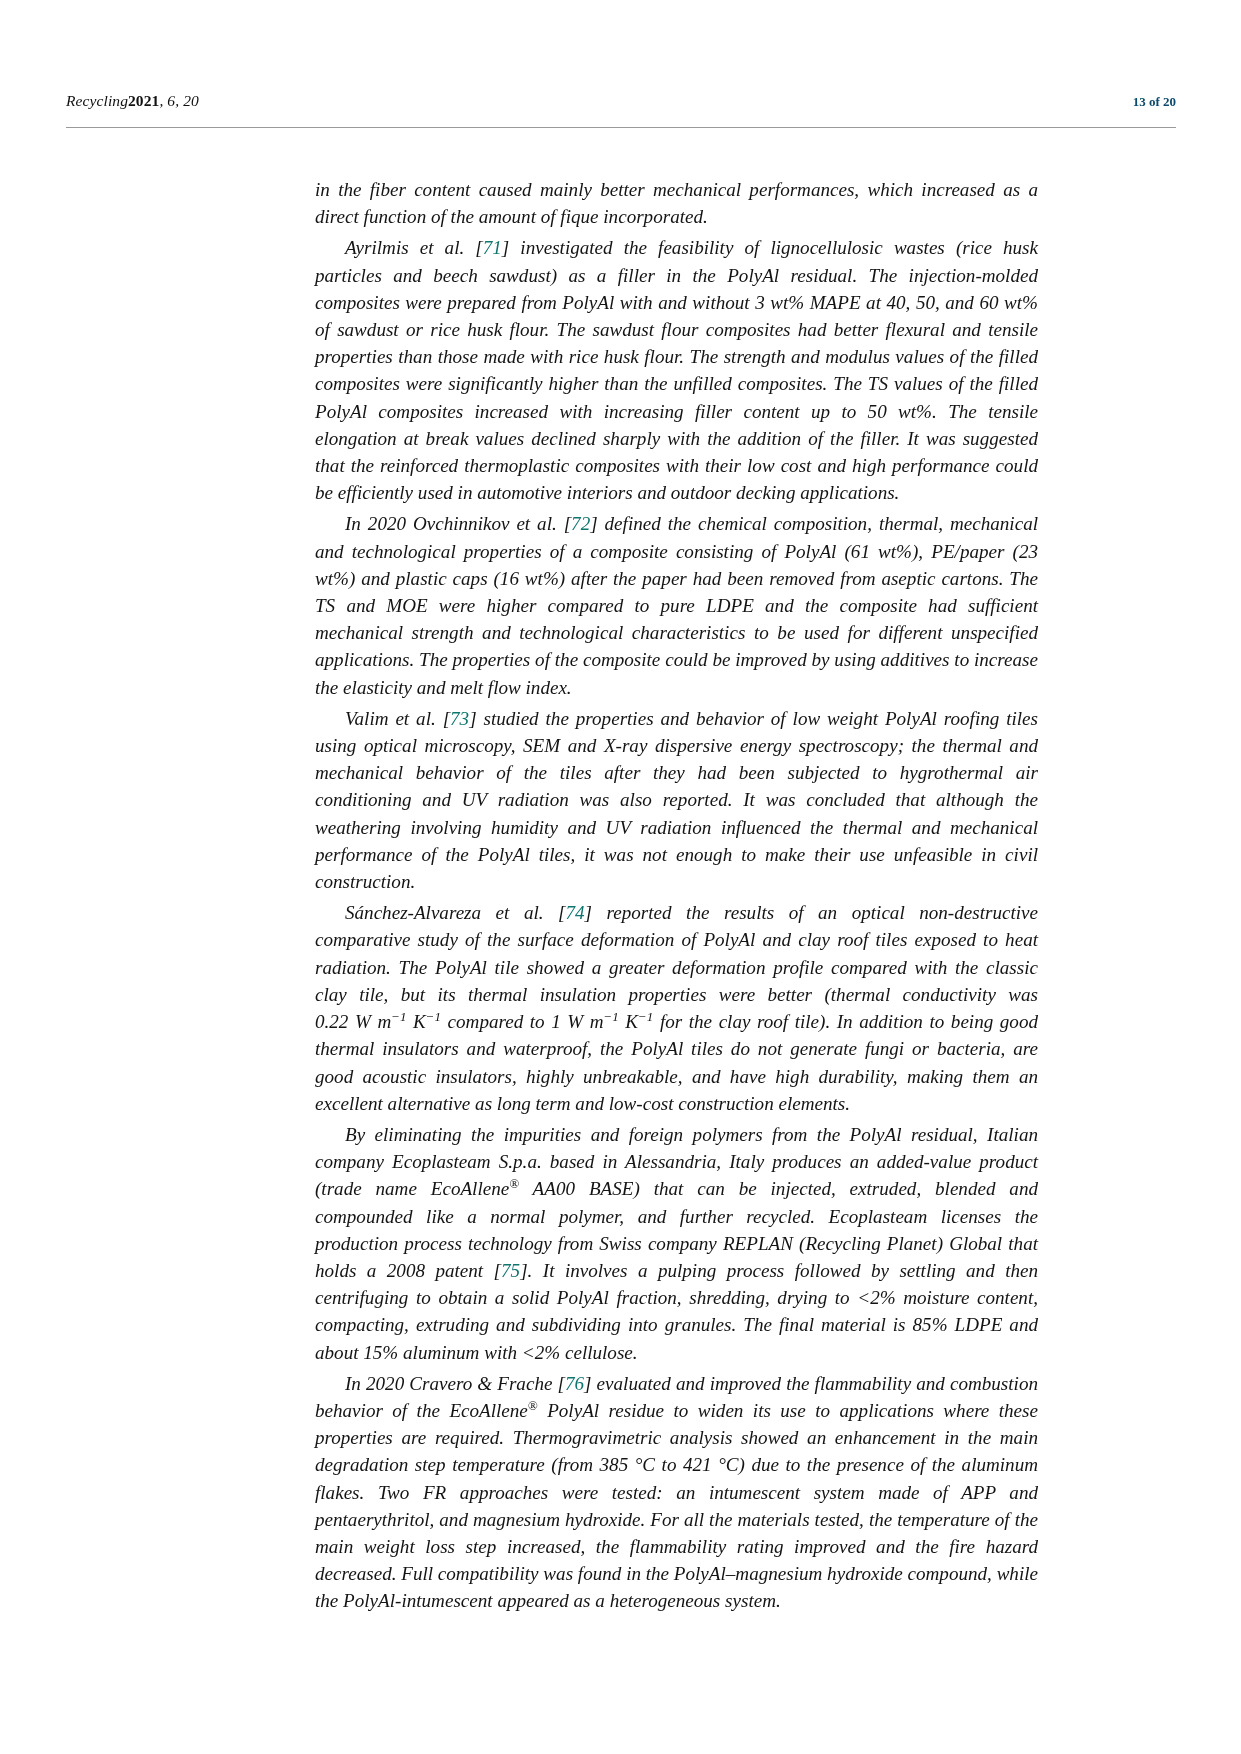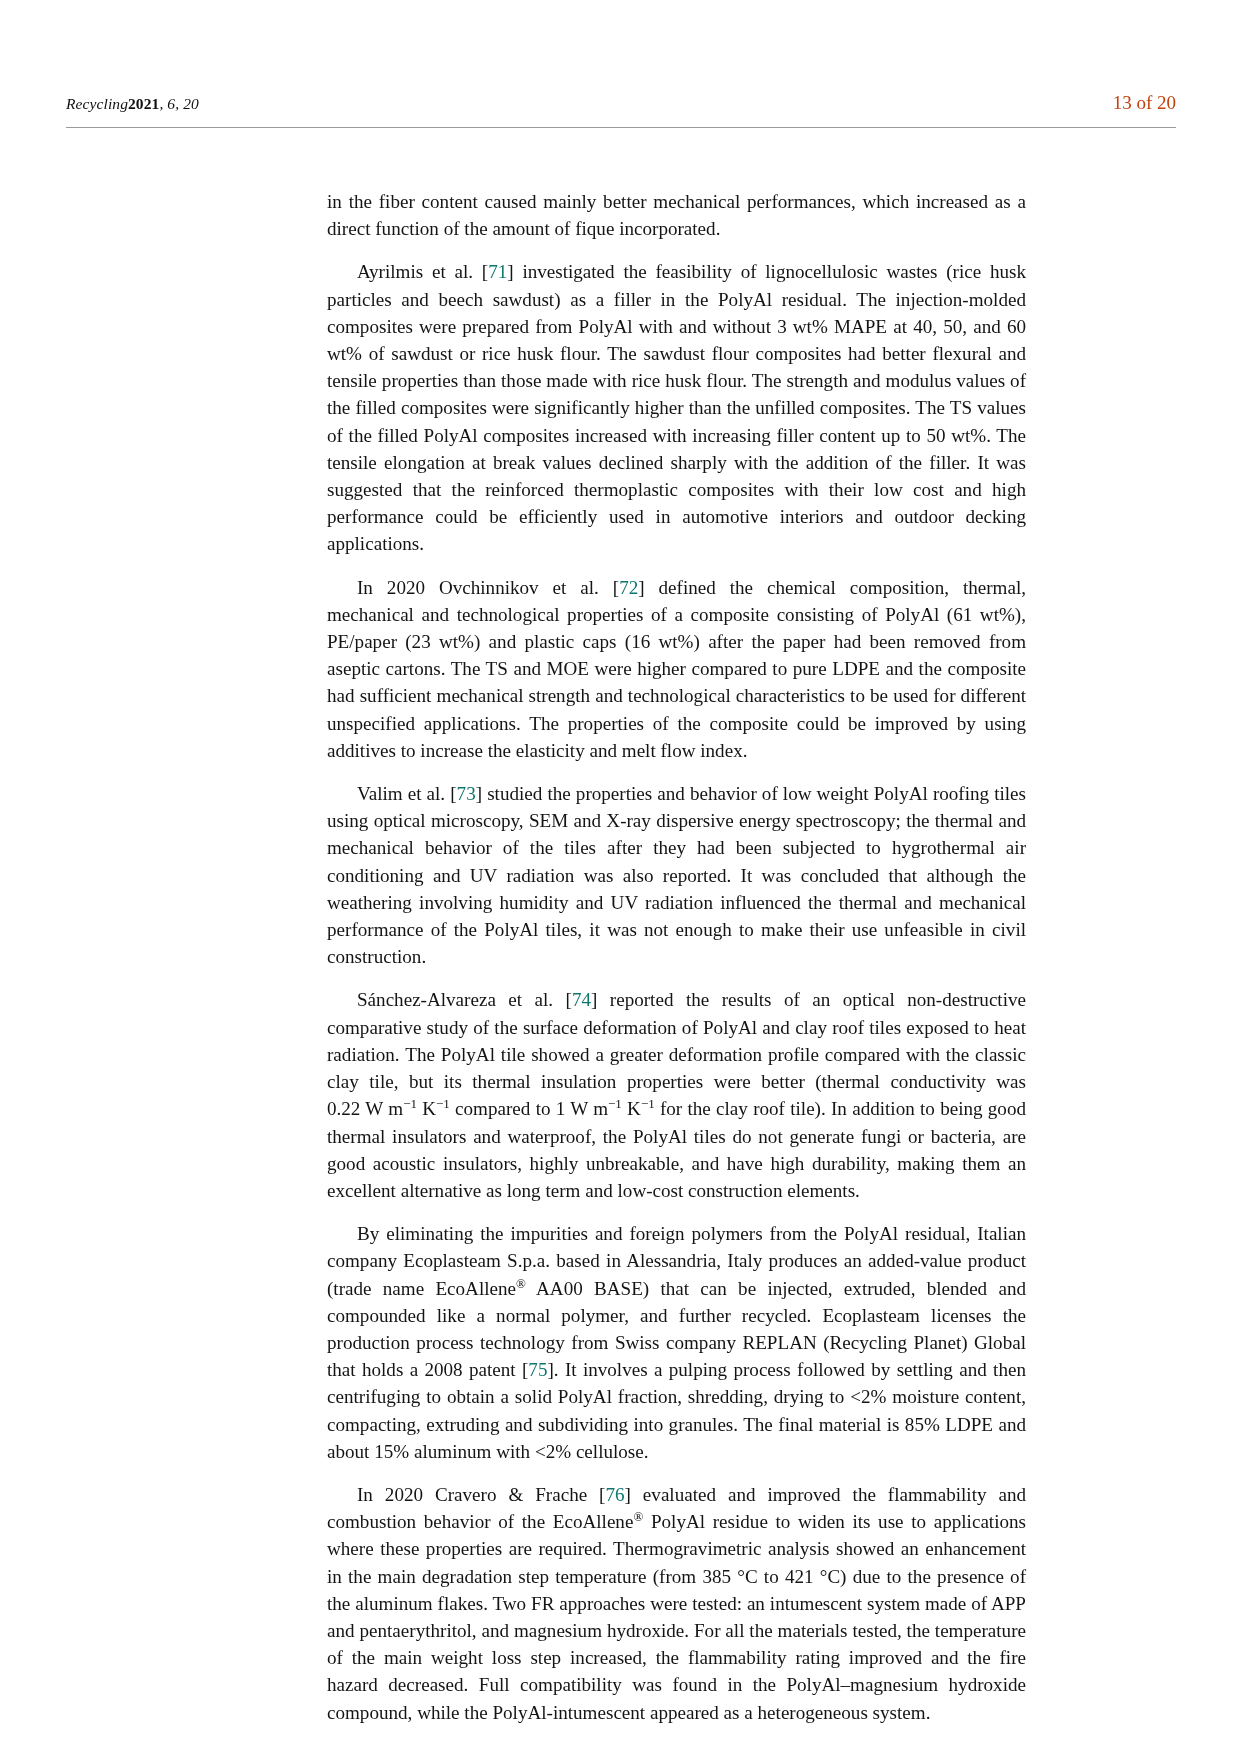--- a/index.html
+++ b/index.html
@@ -44,22 +44,23 @@
   .header-left .journal-year {
     font-weight: bold;
     font-style: normal;
   }
   .header-left .vol,
   .header-left .art {
     font-style: italic;
   }
   .header-right {
     font-style: normal;
-    font-size: 19px;
-    color: #c2410c;
+    font-size: 13px;
+    color: #0c4a6e;
+    font-weight: bold;
   }
   .header-rule {
     position: absolute;
     left: 66px;
     top: 127px;
     width: 1110px;
     height: 1px;
     background: #9a9a9a;
   }
 
@@ -71,22 +72,23 @@
     width: 731px;
     text-align: justify;
     text-justify: inter-word;
     font-size: 19.1px;
     line-height: 27.2px;
     color: #141414;
     hyphens: none;
     -webkit-hyphens: none;
   }
   .body-column p {
-    margin: 16px;
+    margin: 4px;
     text-indent: 0;
+    font-style: italic;
   }
   .body-column p.indented {
     text-indent: 30px;
   }
 
   .cite {
     color: #0f766e;
     text-decoration: none;
   }
   .cite-bracket {

